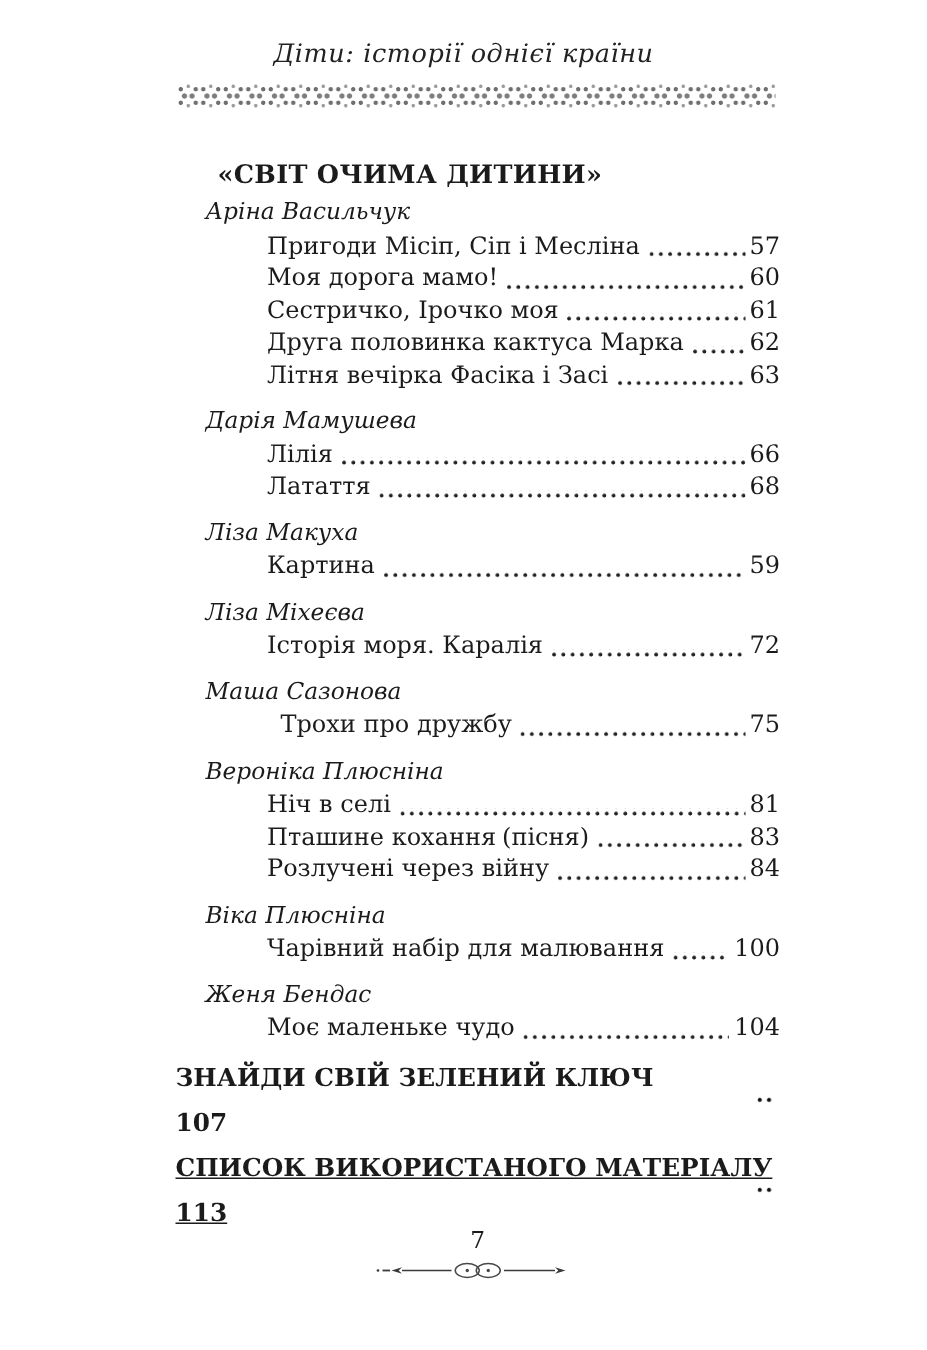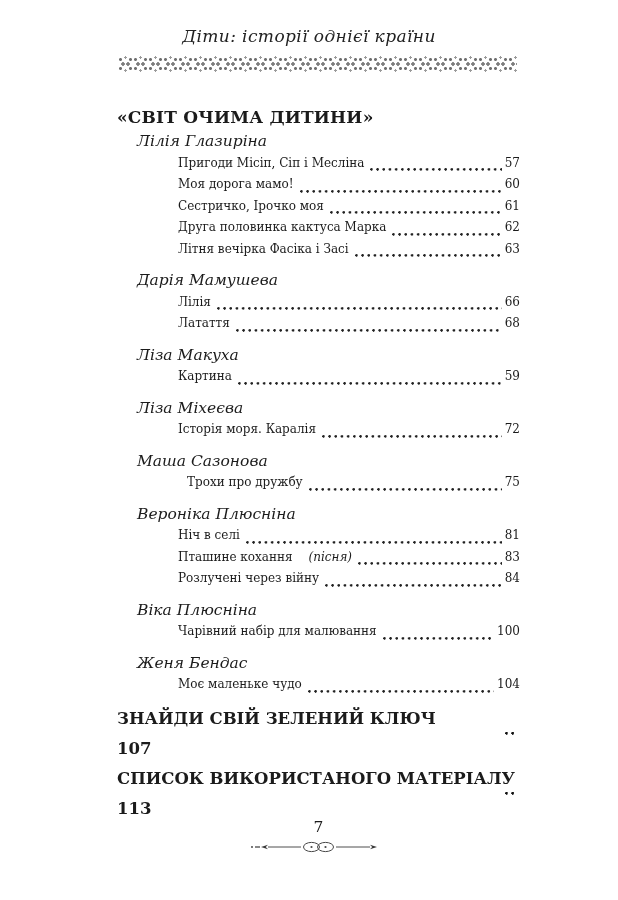--- a/index.html
+++ b/index.html
@@ -42,42 +42,43 @@
   }
 
   
   .toc { margin: 35px 98px 0 117px; }
 
   .section-title {
     font-weight: bold;
     font-size: 17px;
     line-height: 20px;
     letter-spacing: 0.2px;
+    margin-left: 28px;
   }
 
   .group { margin-top: 10px; }
   .group.first { margin-top: 4px; }
 
   .author {
     font-style: italic;
     font-size: 15.5px;
     line-height: 21.5px;
     padding-left: 20px;
   }
 
   .entry {
     display: flex;
     align-items: center;
-    font-size: 12px;
+    font-size: 16px;
     line-height: 21.5px;
     padding-left: 61px;
   }
   .entry.extra-indent { padding-left: 70px; }
   .entry-title { white-space: nowrap; }
-  .suffix { font-style: italic; margin-left: 16px; white-space: nowrap; }
+  .suffix { margin-left: 4px; white-space: nowrap; }
 
   .leader {
     flex: 1 1 auto;
     align-self: flex-end;
     height: 5px;
     margin: 0 3px 3px 6px;
     background-image: radial-gradient(circle at 1.4px 3.4px, #222 1.05px, rgba(0,0,0,0) 1.5px);
     background-size: 6.2px 5px;
     background-repeat: repeat-x;
     background-position: left bottom;
@@ -92,21 +93,21 @@
     font-weight: bold;
     font-size: 16.5px;
     line-height: 22px;
     margin-top: 12px;
     flex-direction: column;
   }
   .bold-entry .leader {
     background-image: radial-gradient(circle at 1.5px 3.3px, #111 1.15px, rgba(0,0,0,0) 1.6px);
     margin-bottom: 3px;
   }
-  .bold-entry.second { margin-top: 8px; }
+  .bold-entry.second { margin-top: 8px; text-decoration: underline; }
 
   
   .footer {
     position: absolute;
     left: 117px;
     width: 403px;
     top: 817px;
     text-align: center;
   }
   .page-number {
@@ -122,21 +123,21 @@
 
   <div class="running-header">Діти: історії однієї країни</div>
 
   <div class="ornament-band"></div>
 
   <div class="toc">
 
     <div class="section-title">«СВІТ ОЧИМА ДИТИНИ»</div>
 
     <div class="group first">
-      <div class="author">Лілія Глазиріна</div>
+      <div class="author">Аріна Васильчук</div>
       <div class="entry">
         <span class="entry-title">Пригоди Місіп, Сіп і Месліна</span>
         <span class="leader"></span>
         <span class="entry-page">57</span>
       </div>
       <div class="entry">
         <span class="entry-title">Моя дорога мамо!</span>
         <span class="leader"></span>
         <span class="entry-page">60</span>
       </div>

